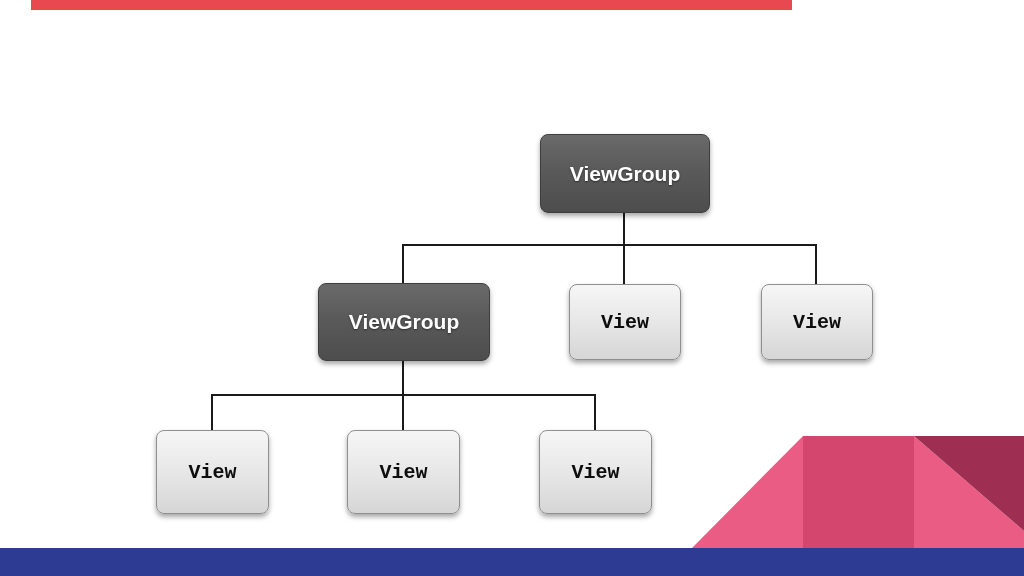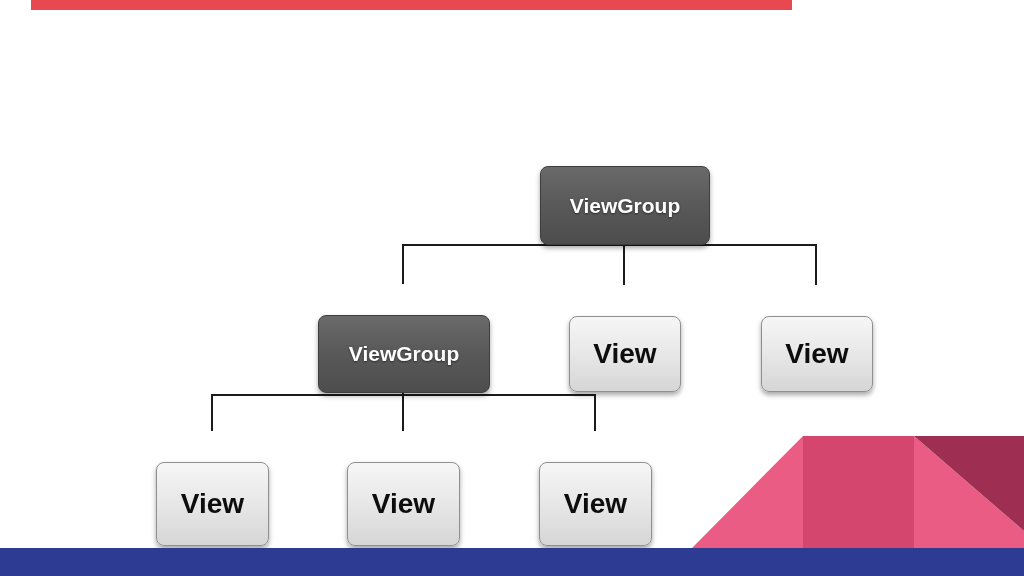--- a/index.html
+++ b/index.html
@@ -37,34 +37,34 @@
   .connectors { position: absolute; left: 0; top: 0; }
 
   .node {
     position: absolute;
     display: flex;
     align-items: center;
     justify-content: center;
     border-radius: 8px;
     box-shadow: 0 3px 5px rgba(0,0,0,0.35);
     font-weight: bold;
-    margin-top: 32px;
   }
   .node.dark {
     background: linear-gradient(180deg, #6a6a6a 0%, #5a5a5a 45%, #4d4d4d 100%);
     border: 1px solid #3e3e3e;
     color: #ffffff;
     text-shadow: 0 1px 2px rgba(0,0,0,0.5);
     font-size: 21px;
   }
   .node.light {
     background: linear-gradient(180deg, #f6f6f6 0%, #e7e7e7 50%, #d6d6d6 100%);
     border: 1px solid #8f8f8f;
     color: #0d0d0d;
-    font-size: 28px;
+    font-size: 20px;
+    font-family: Liberation Mono, monospace;
   }
 
   
   .bottom-bar {
     position: absolute;
     left: 0; top: 548px;
     width: 1024px; height: 28px;
     background: #2d3c92;
   }
 

